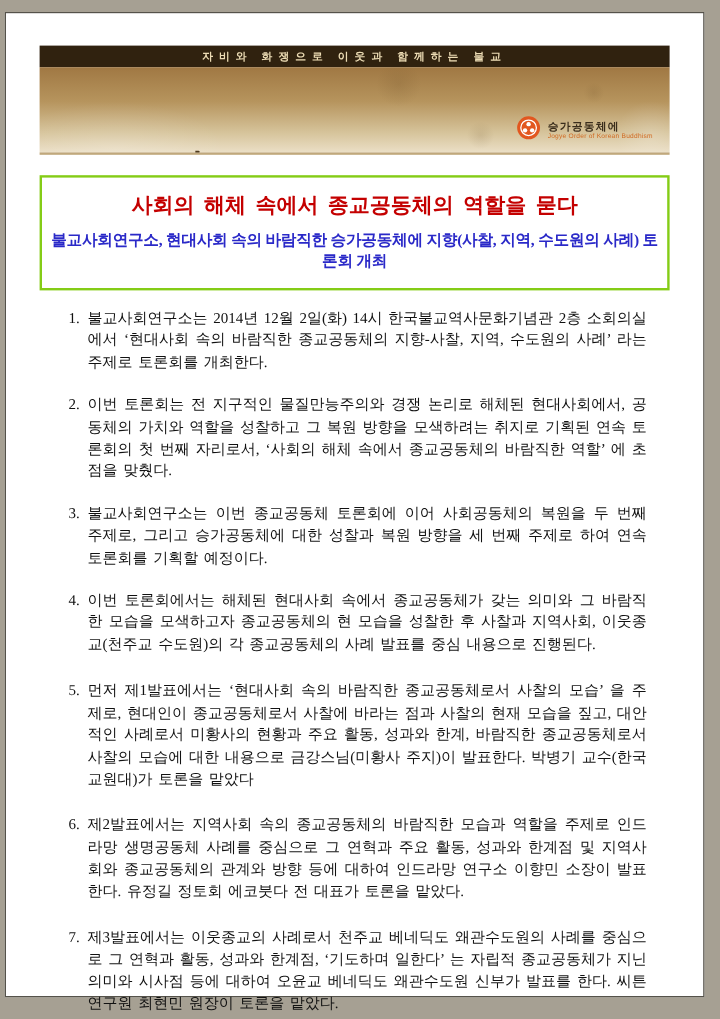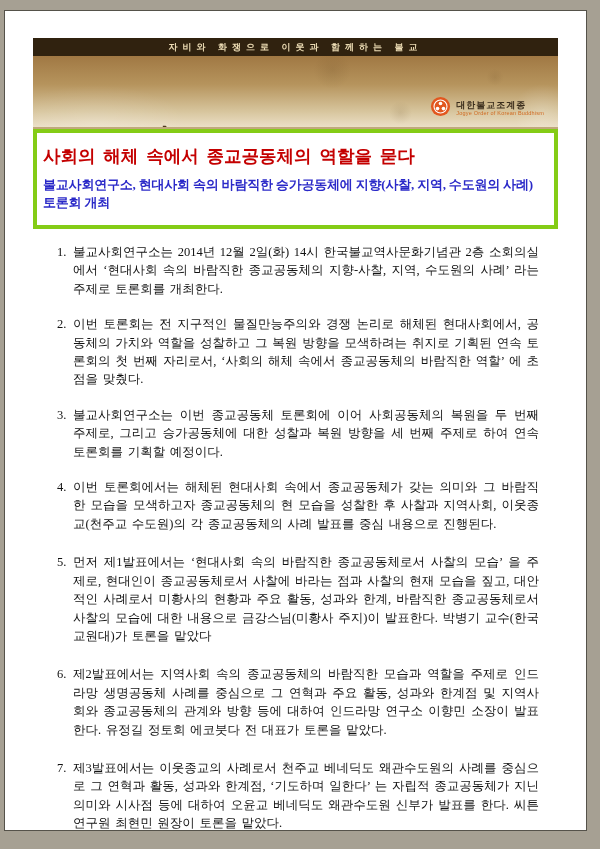--- a/index.html
+++ b/index.html
@@ -70,23 +70,24 @@
   .org-name{
     font-family:"Liberation Sans","DejaVu Sans",sans-serif;
     font-size:9px;font-weight:bold;color:#3a2d1c;letter-spacing:1px;
   }
   .org-name-en{
     font-family:"Liberation Sans","DejaVu Sans",sans-serif;
     font-size:5.5px;color:#d06a22;letter-spacing:0.2px;
   }
   
   .headline-box{
-    margin-top:0;
-    border:4px solid #84cc16;
+    margin-top:17px;
+    border:2px solid #84cc16;
     padding:11px 6px 13px 6px;
+    text-align:center;
   }
   .headline-title{
     font-family:"Liberation Sans","DejaVu Sans",sans-serif;
     font-size:17.5px;font-weight:bold;
     color:#c40000;
     word-spacing:3px;
   }
   .headline-subtitle{
     margin-top:8px;
     font-size:13px;font-weight:bold;
@@ -130,21 +131,21 @@
         <span>
           <svg width="21" height="21" viewBox="0 0 22 22">
             <circle cx="11" cy="11" r="10" fill="#e2571f"></circle>
             <circle cx="11" cy="11" r="6.8" fill="none" stroke="#ffffff" stroke-width="1.1"></circle>
             <circle cx="11" cy="7.8" r="1.9" fill="#ffffff"></circle>
             <circle cx="7.9" cy="13.2" r="1.9" fill="#ffffff"></circle>
             <circle cx="14.1" cy="13.2" r="1.9" fill="#ffffff"></circle>
           </svg>
         </span>
         <span class="org-logo-text">
-          <span class="org-name">대한불교조계종</span>
+          <span class="org-name">승가공동체에</span>
           <span class="org-name-en">Jogye Order of Korean Buddhism</span>
         </span>
       </div>
     </div>
   </div>
 
   <div class="headline-box">
     <div class="headline-title">사회의 해체 속에서 종교공동체의 역할을 묻다</div>
     <div class="headline-subtitle">불교사회연구소, 현대사회 속의 바람직한 승가공동체에 지향(사찰, 지역, 수도원의 사례) 토론회 개최</div>
   </div>

